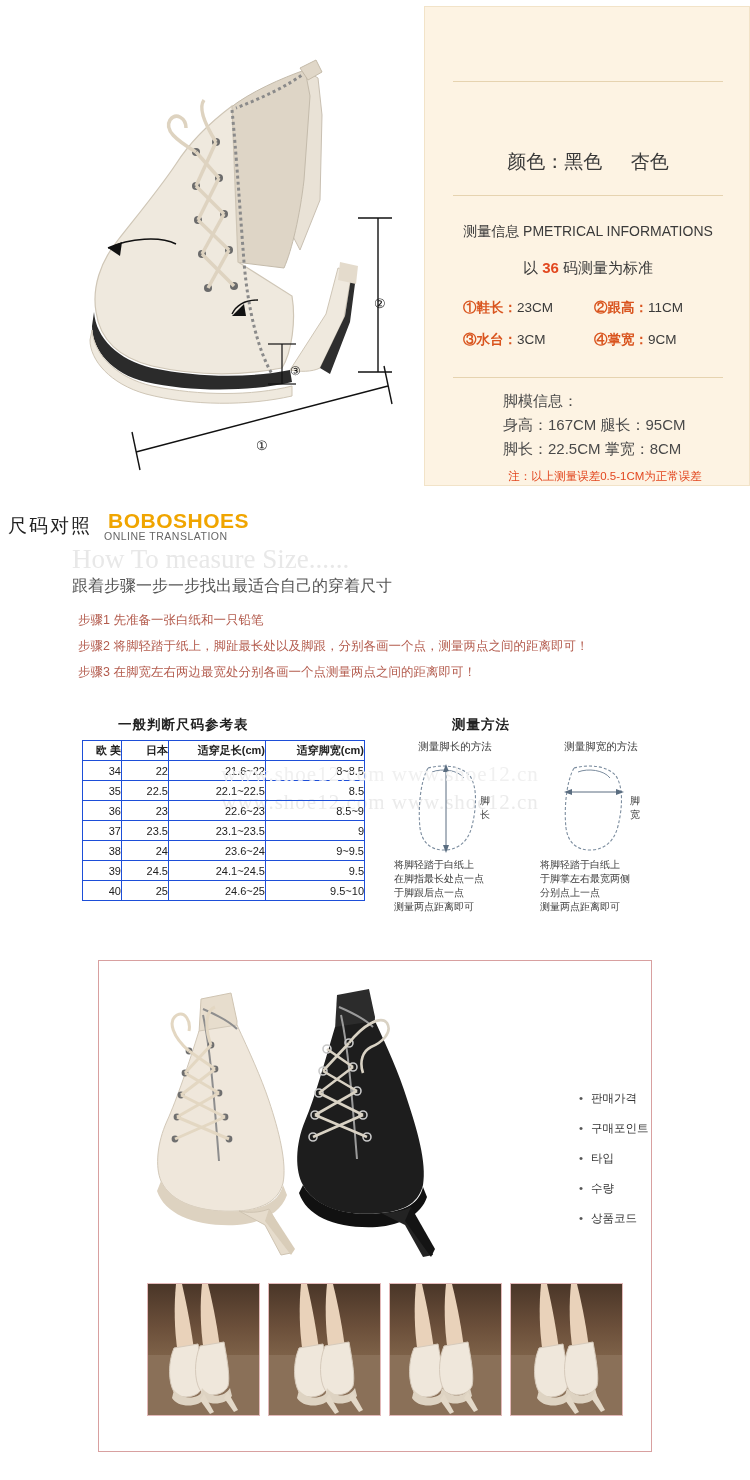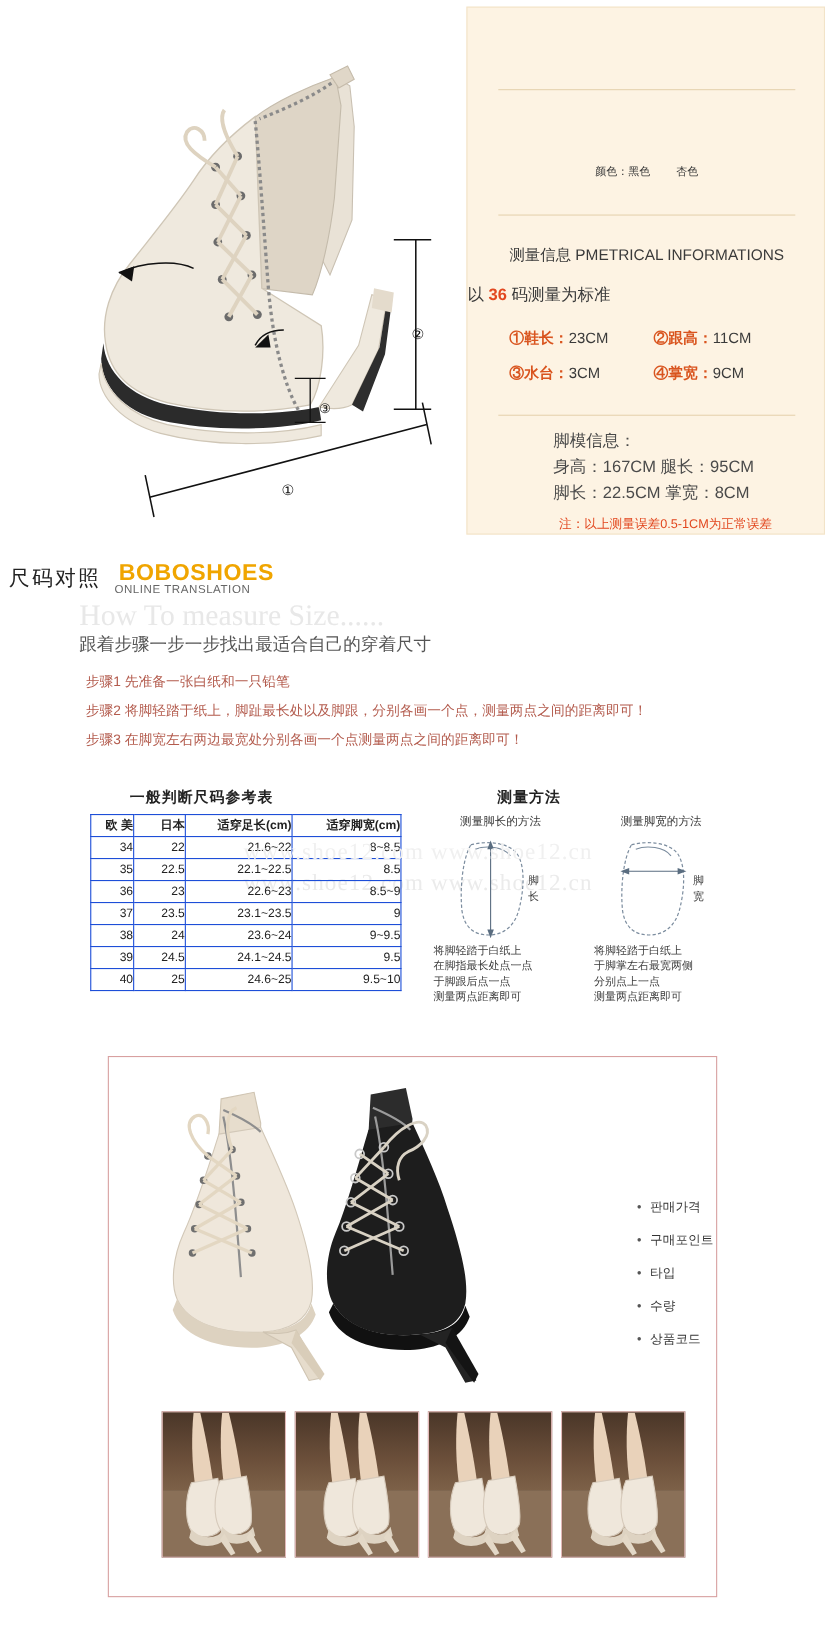--- a/index.html
+++ b/index.html
@@ -24,29 +24,29 @@
   }
   .info-title{
     position:absolute;left:0;top:38px;width:326px;text-align:center;
     font-size:15px;color:#3a3a3a;letter-spacing:.5px;
   }
   .info-title .cn{font-size:15px;}
   .info-title .en{font-size:14px;}
   .rule{position:absolute;left:28px;width:270px;height:1px;background:#e6d3b0;}
   .color-row{
     position:absolute;left:0;top:142px;width:326px;text-align:center;
-    font-size:10px;color:#3a3a3a;
+    font-size:19px;color:#3a3a3a;
   }
   .color-row .gap{display:inline-block;width:18px;}
   .meas-title{
     position:absolute;left:0;top:216px;width:326px;text-align:center;
     font-size:14px;color:#3a3a3a;
   }
   .std-row{
-    position:absolute;left:0;top:252px;width:326px;text-align:left;
+    position:absolute;left:0;top:252px;width:326px;text-align:center;
     font-size:15px;color:#3a3a3a;
   }
   .std-row .num{color:#e2471f;font-weight:bold;}
   .spec-grid{
     position:absolute;left:38px;top:292px;width:262px;
     font-size:13.5px;color:#3a3a3a;
   }
   .spec-grid .line{display:flex;margin-bottom:14px;}
   .spec-grid .cell{width:131px;}
   .spec-grid .lab{color:#d9541e;font-weight:bold;}

